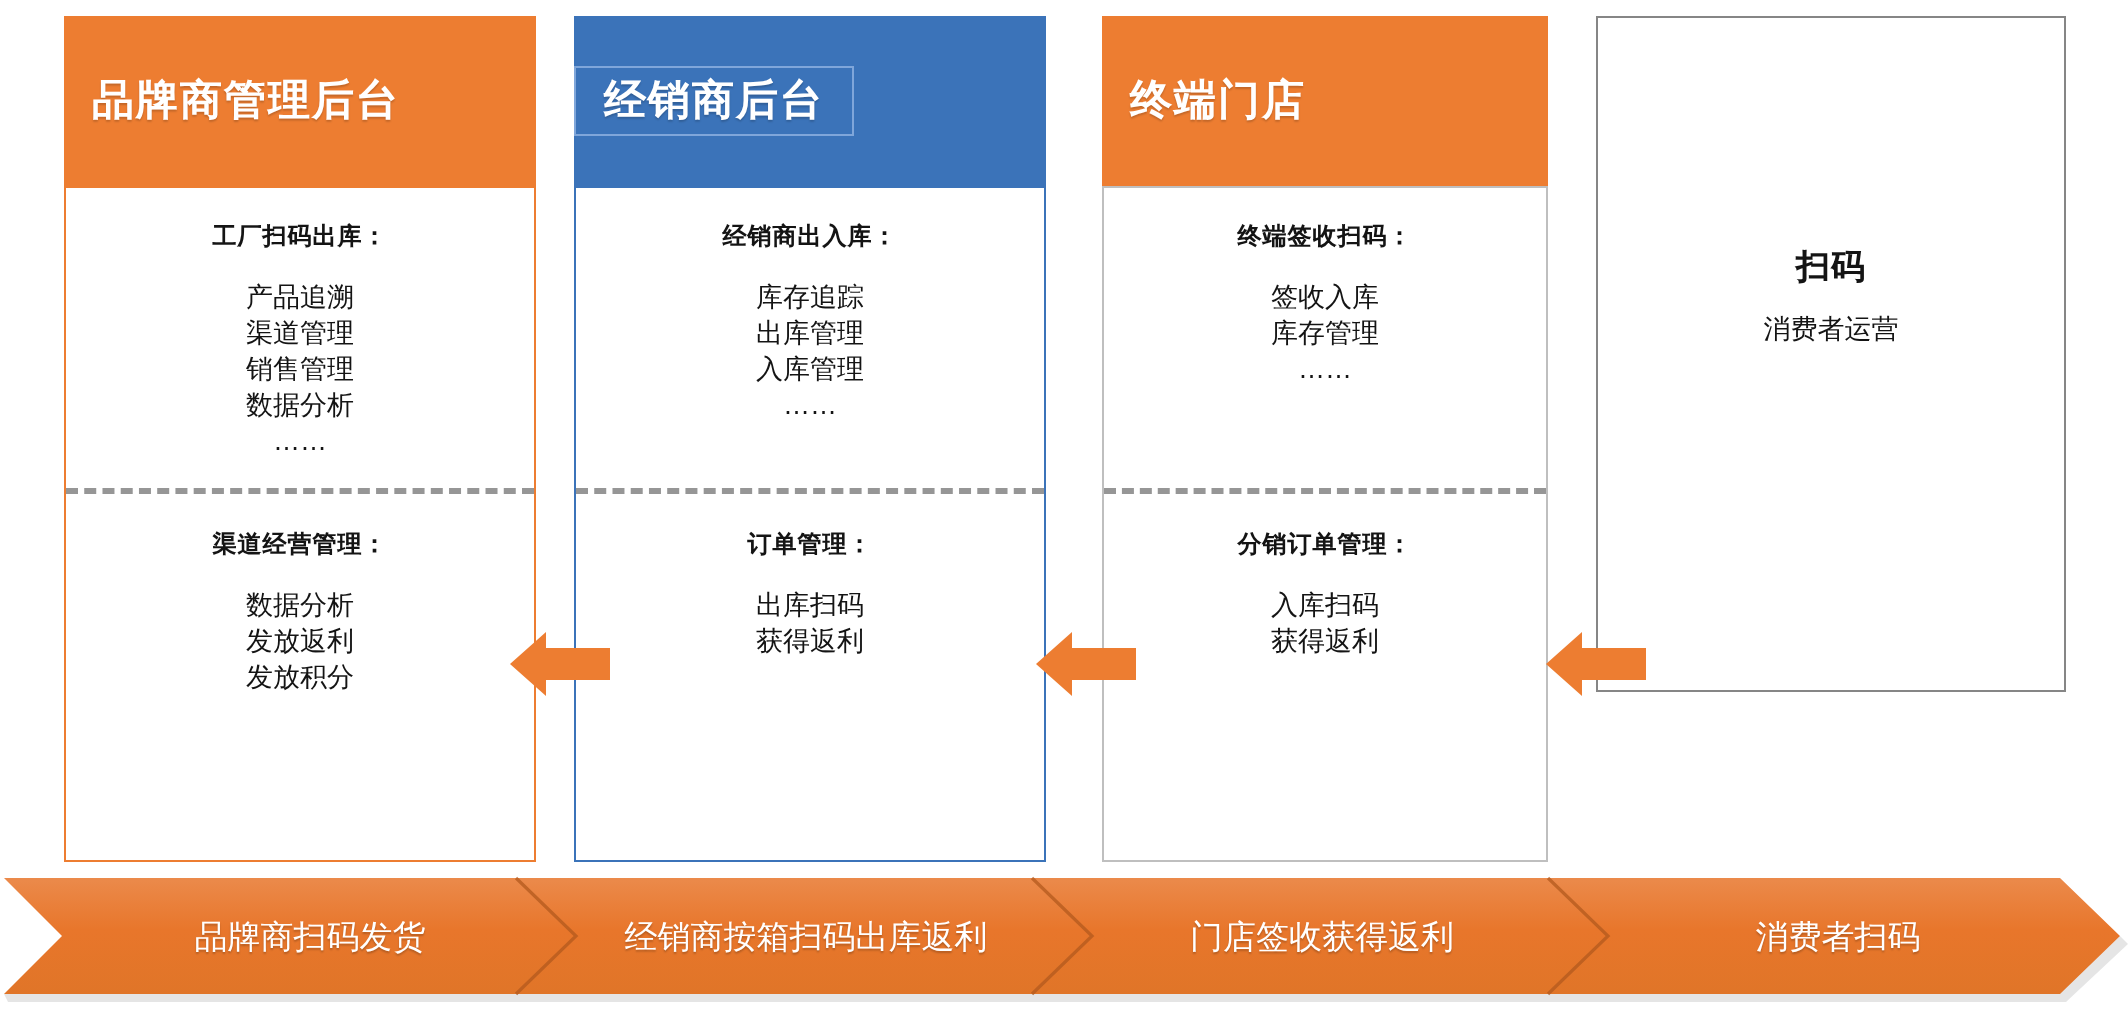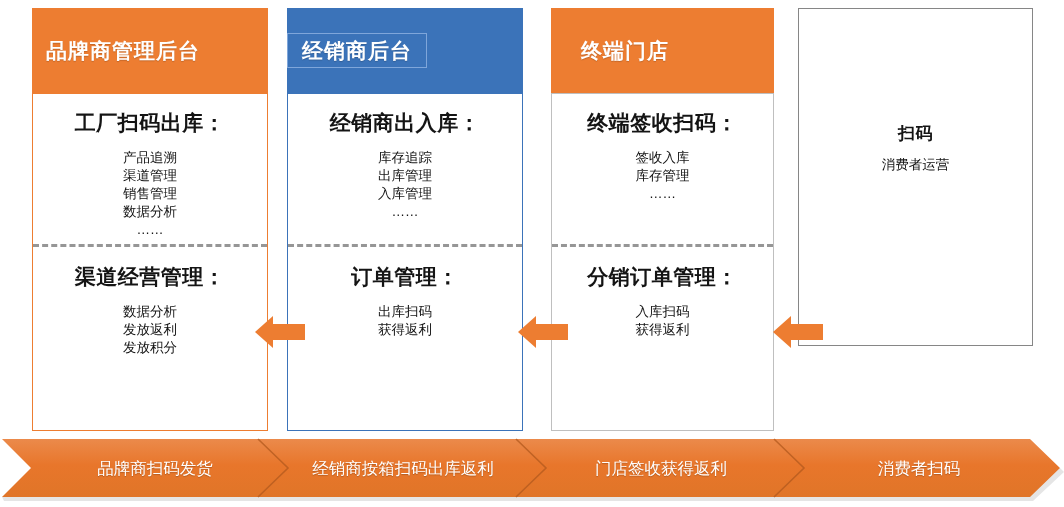--- a/index.html
+++ b/index.html
@@ -33,32 +33,32 @@
   
   .c-orange .header{background:#ED7D31;}
   .c-orange .header .notch{border-top-color:#ED7D31;}
   .c-orange .body{border-color:#ED7D31;}
 
   .c-blue .header{background:#3B73B9;}
   .c-blue .header .notch{border-top-color:#3B73B9;}
   .c-blue .body{border-color:#3B73B9;}
   .c-blue .header .htitle{border:1px solid #7FA6DA;}
 
-  .c-gray-l .header{background:#ED7D31;padding-left:16px;}
+  .c-gray-l .header{background:#ED7D31;}
   .c-gray-l .header .notch{border-top-color:#ED7D31;}
   .c-gray-l .body{border-color:#BFBFBF;}
 
   .c-gray-d .header{background:#3B73B9;}
   .c-gray-d .header .notch{border-top-color:#3B73B9;}
   .c-gray-d .body{border-color:#868686;}
 
   
   .section{position:absolute;left:0;right:0;text-align:center;}
   .sec-title{
-    font-weight:bold;font-size:21px;color:#141414;line-height:1;
+    font-weight:bold;font-size:12px;color:#141414;line-height:1;
     margin:0 0 16px 0;letter-spacing:.5px;
   }
   .sec-list{font-size:13.5px;color:#141414;line-height:1.33;}
   .sec-list div{white-space:nowrap;}
   .divider{
     position:absolute;left:0;right:0;height:0;
     border-top:3px dashed #969696;
   }
 
   

